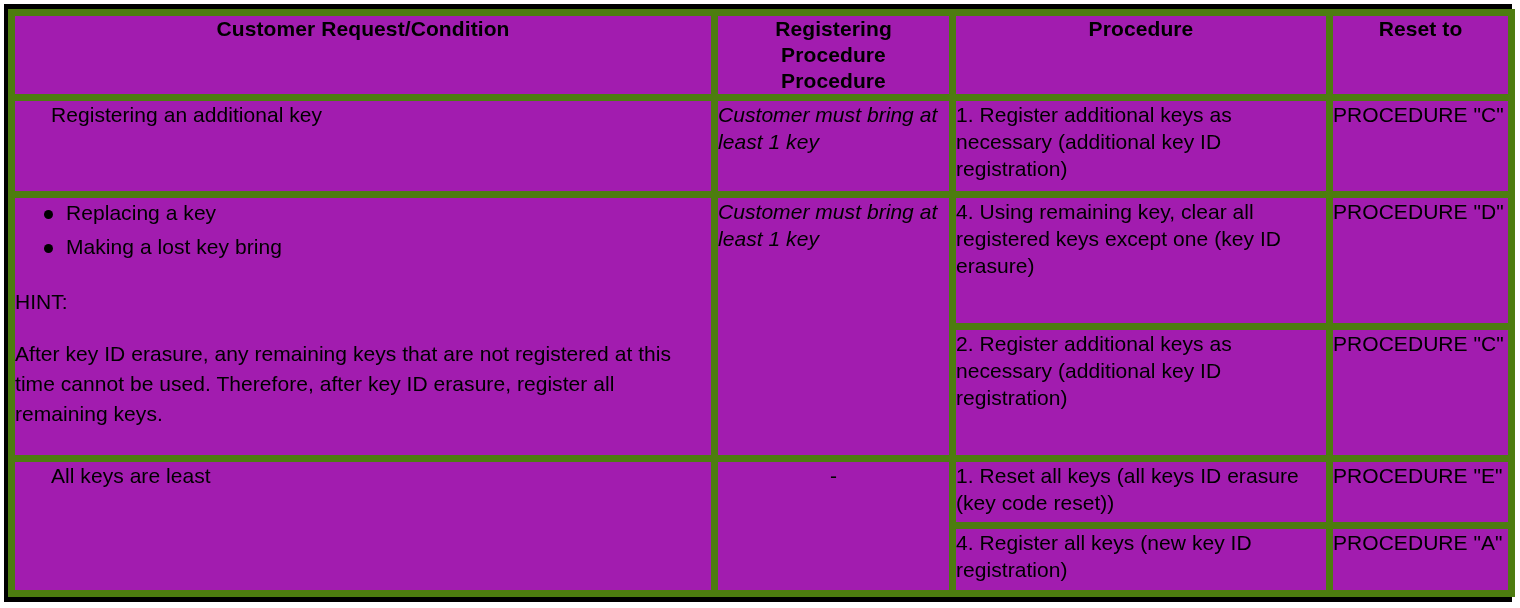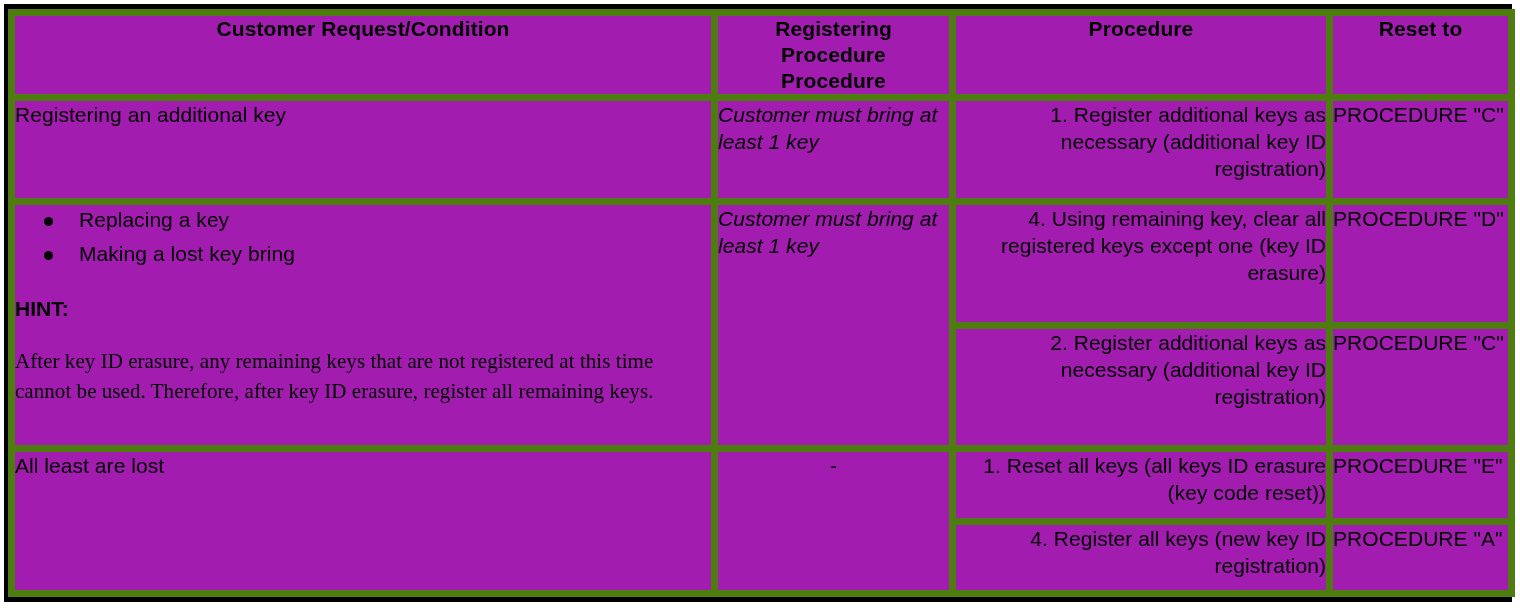--- a/index.html
+++ b/index.html
@@ -83,59 +83,57 @@
   }
   .top-left {
     vertical-align: top;
     text-align: left;
   }
 
   
   .row-major-top > td { border-top: 4px solid #000; }
 
   
-  .req-text { display: block; }
+  .req-text { display: block; padding-left: 36px; }
 
   ul.bullets {
     list-style: none;
     margin: 0 0 0 0;
     padding: 0;
   }
   ul.bullets li {
     position: relative;
-    padding-left: 64px;
+    padding-left: 51px;
     margin: 0 0 4px 0;
     line-height: 30px;
   }
   ul.bullets li::before {
     content: "";
     position: absolute;
     left: 29px;
     top: 12px;
     width: 9px;
     height: 9px;
     background: #000;
     border-radius: 50%;
   }
 
   .hint-label {
     display: block;
     margin-top: 26px;
     margin-bottom: 8px;
-    font-weight: bold;
   }
   .hint-body {
     display: block;
     margin-top: 24px;
     line-height: 30px;
     max-width: 690px;
-    font-family: Liberation Serif, serif;
-  }
-
-  .proc-text { display: block; text-align: right; }
+  }
+
+  .proc-text { display: block; }
   .refer-text { display: block; }
   .cond-text { display: block; font-style: italic; }
 
   .dash { display: block; text-align: center; }
 </style>
 </head>
 <body>
 
 <div class="table-wrap">
   <table class="key-table">
@@ -210,21 +208,21 @@
         <td class="top-left cell-pad">
           <span class="proc-text">2. Register additional keys as necessary (additional key ID registration)</span>
         </td>
         <td class="top-left cell-pad">
           <span class="refer-text">PROCEDURE "C"</span>
         </td>
       </tr>
 
       <tr class="row-major-top">
         <td class="mid-left cell-pad" rowspan="2">
-          <span class="req-text">All least are lost</span>
+          <span class="req-text">All keys are least</span>
         </td>
         <td class="mid-center cell-pad" rowspan="2">
           <span class="dash">-</span>
         </td>
         <td class="top-left cell-pad">
           <span class="proc-text">1. Reset all keys (all keys ID erasure (key code reset))</span>
         </td>
         <td class="top-left cell-pad">
           <span class="refer-text">PROCEDURE "E"</span>
         </td>

